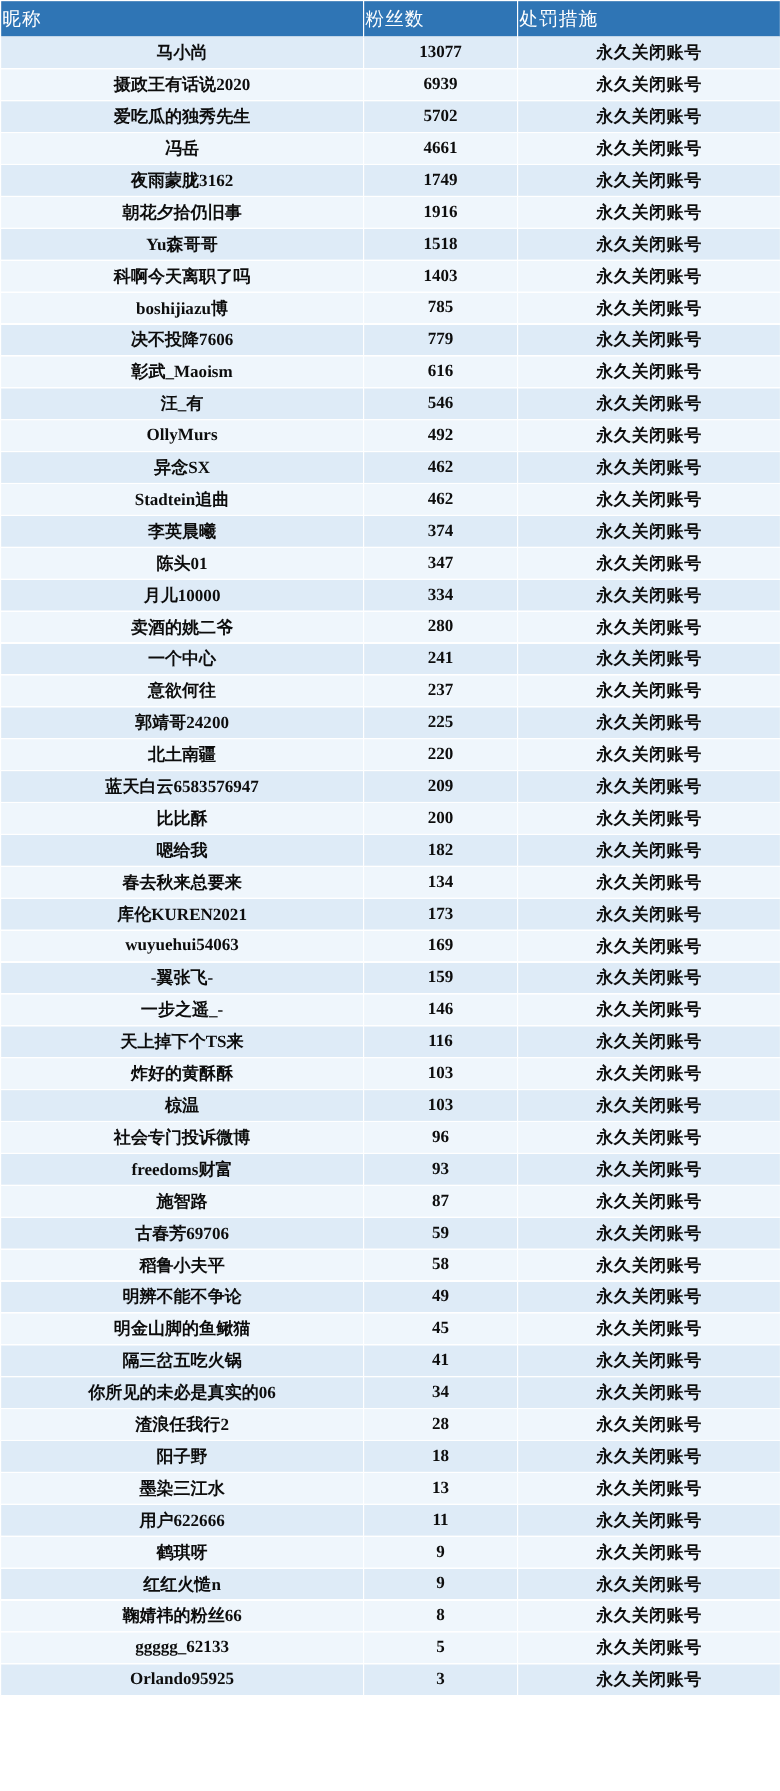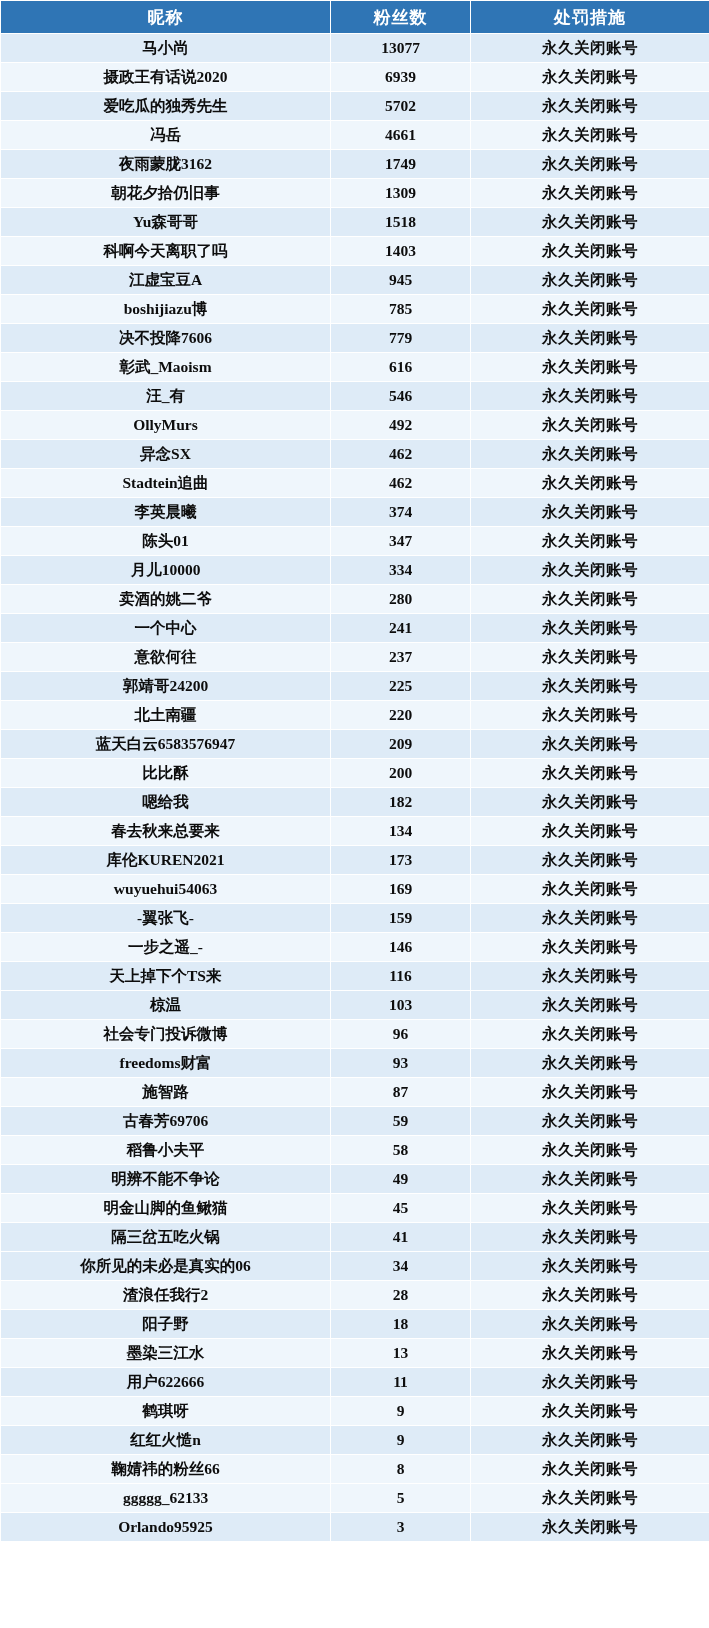--- a/index.html
+++ b/index.html
@@ -16,24 +16,24 @@
     width: 709px;
     table-layout: fixed;
   }
   #punishment-table col.col-name { width: 330px; }
   #punishment-table col.col-fans { width: 140px; }
   #punishment-table col.col-action { width: 239px; }
 
   #punishment-table th {
     background: #2f75b5;
     color: #ffffff;
-    font-weight: bold;
+    font-weight: normal;
     font-size: 17px;
     height: 30px;
-    text-align: center;
+    text-align: left;
     border: 1px solid #ffffff;
     letter-spacing: 1px;
   }
   #punishment-table td {
     height: 26px;
     text-align: center;
     font-size: 15.5px;
     color: #0d0d0d;
     border: 1px solid #ffffff;
     overflow: hidden;
@@ -94,38 +94,33 @@
         <td class="cell-fans">4661</td>
         <td class="cell-action">永久关闭账号</td>
       </tr>
       <tr class="odd">
         <td class="cell-name">夜雨蒙胧3162</td>
         <td class="cell-fans">1749</td>
         <td class="cell-action">永久关闭账号</td>
       </tr>
       <tr class="even">
         <td class="cell-name">朝花夕拾仍旧事</td>
-        <td class="cell-fans">1309</td>
+        <td class="cell-fans">1916</td>
         <td class="cell-action">永久关闭账号</td>
       </tr>
       <tr class="odd">
         <td class="cell-name">Yu森哥哥</td>
         <td class="cell-fans">1518</td>
         <td class="cell-action">永久关闭账号</td>
       </tr>
       <tr class="even">
         <td class="cell-name">科啊今天离职了吗</td>
         <td class="cell-fans">1403</td>
         <td class="cell-action">永久关闭账号</td>
       </tr>
-      <tr class="odd">
-        <td class="cell-name">江虚宝豆A</td>
-        <td class="cell-fans">945</td>
-        <td class="cell-action">永久关闭账号</td>
-      </tr>
       <tr class="even">
         <td class="cell-name">boshijiazu博</td>
         <td class="cell-fans">785</td>
         <td class="cell-action">永久关闭账号</td>
       </tr>
       <tr class="odd">
         <td class="cell-name">决不投降7606</td>
         <td class="cell-fans">779</td>
         <td class="cell-action">永久关闭账号</td>
       </tr>
@@ -230,20 +225,25 @@
         <td class="cell-action">永久关闭账号</td>
       </tr>
       <tr class="even">
         <td class="cell-name">一步之遥_-</td>
         <td class="cell-fans">146</td>
         <td class="cell-action">永久关闭账号</td>
       </tr>
       <tr class="odd">
         <td class="cell-name">天上掉下个TS来</td>
         <td class="cell-fans">116</td>
+        <td class="cell-action">永久关闭账号</td>
+      </tr>
+      <tr class="even">
+        <td class="cell-name">炸好的黄酥酥</td>
+        <td class="cell-fans">103</td>
         <td class="cell-action">永久关闭账号</td>
       </tr>
       <tr class="odd">
         <td class="cell-name">椋温</td>
         <td class="cell-fans">103</td>
         <td class="cell-action">永久关闭账号</td>
       </tr>
       <tr class="even">
         <td class="cell-name">社会专门投诉微博</td>
         <td class="cell-fans">96</td>

